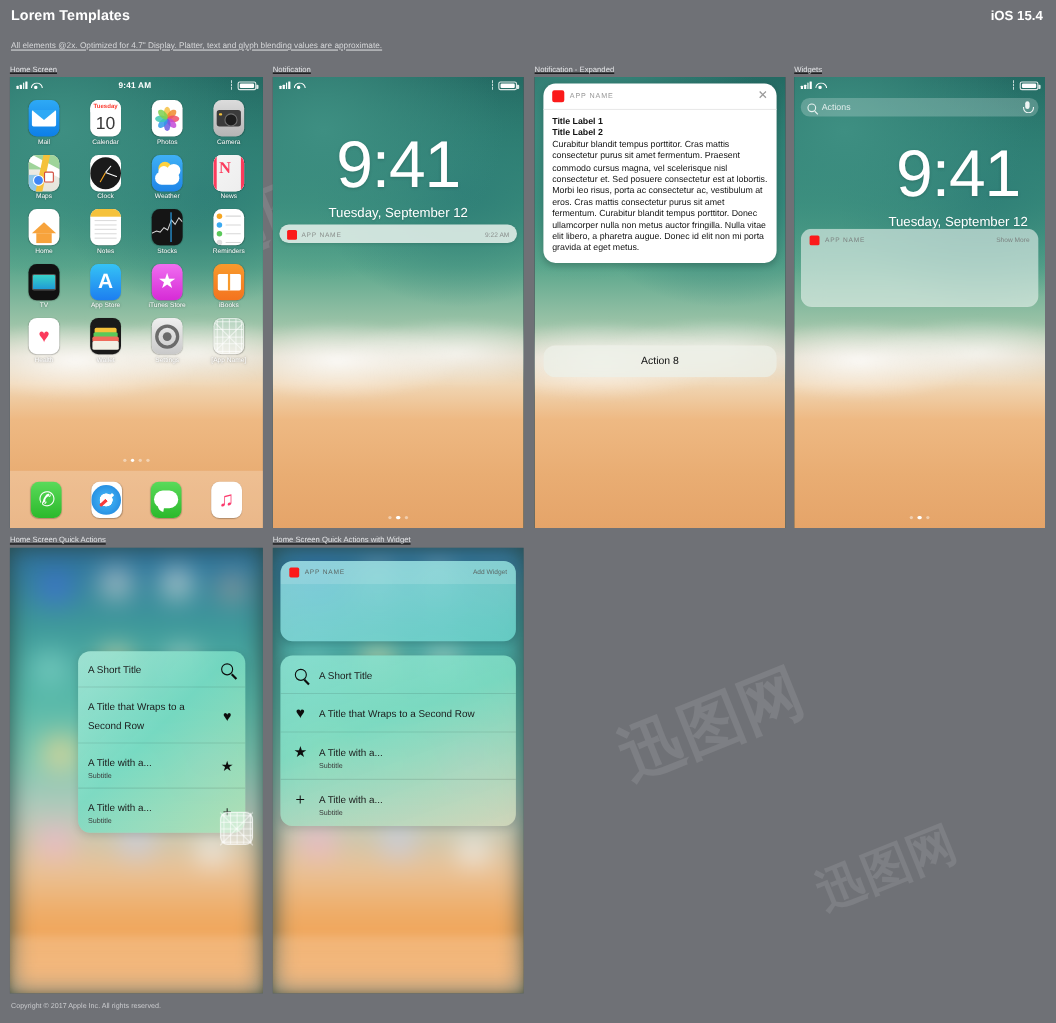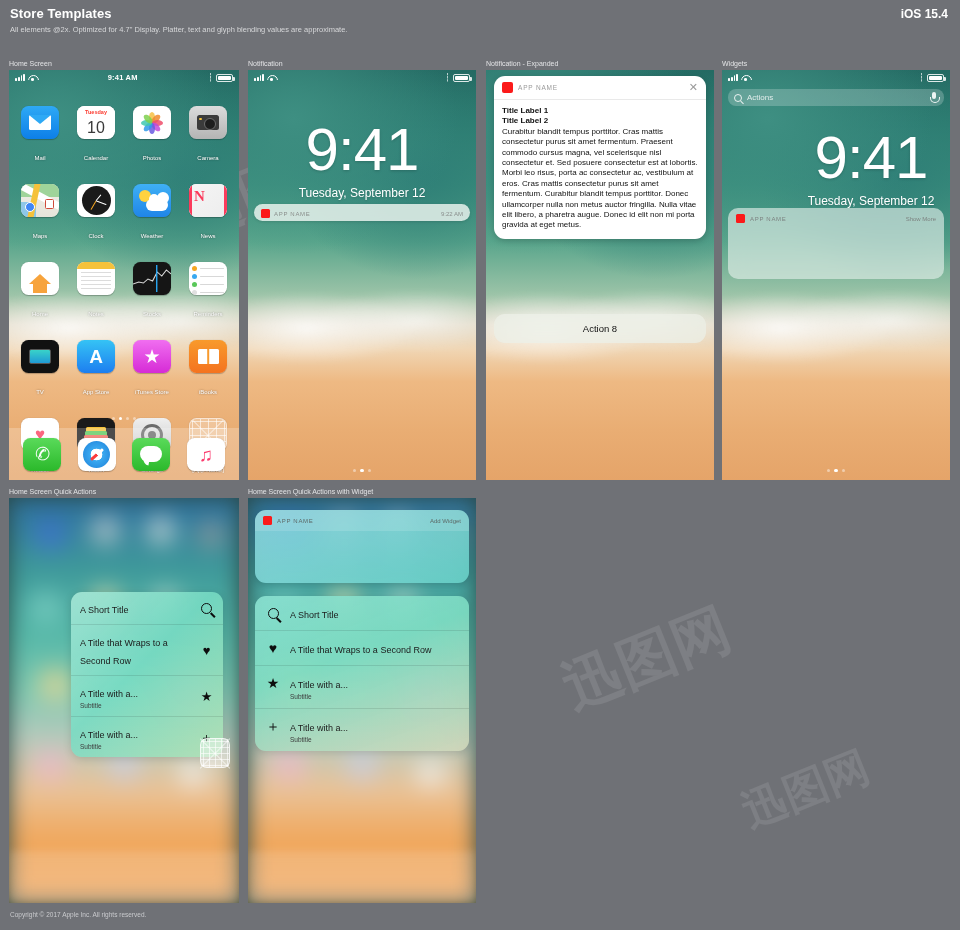--- a/index.html
+++ b/index.html
@@ -6,29 +6,29 @@
   body {
     width: 960px; height: 930px;
     background: #6f7176;
     font-family: "Liberation Sans", sans-serif;
     overflow: hidden;
     position: relative;
   }
   
   .hdr { position: absolute; left: 10px; top: 6px; }
   .hdr-title { font-size: 13px; font-weight: bold; color: #ffffff; letter-spacing: .1px; }
-  .hdr-sub { font-size: 7.5px; color: #d6d7d9; margin-top: 4px; }
+  .hdr-sub { font-size: 7.5px; color: #d6d7d9; margin-top: 16px; text-decoration: underline; }
   .hdr-ver { position: absolute; right: 12px; top: 7px; font-size: 12px; font-weight: bold; color: #ffffff; }
 
   
   .wm { position: absolute; color: rgba(255,255,255,.10); font-size: 58px; font-weight: bold;
         transform: rotate(-22deg); pointer-events: none; user-select: none; white-space: nowrap; }
 
   
-  .panel { position: absolute; }
+  .panel { position: absolute; text-decoration: underline; }
   .panel-label { font-size: 7px; color: #e2e3e5; margin-bottom: 3px; white-space: nowrap; }
   .phone { position: relative; overflow: hidden; background: #2a4a48; }
 
   
   .wall {
     position: absolute; inset: 0;
     background:
       radial-gradient(ellipse 120% 55% at 20% 12%, #3e8f82 0%, rgba(62,143,130,0) 60%),
       radial-gradient(ellipse 90% 40% at 75% 25%, #2f7f77 0%, rgba(47,127,119,0) 65%),
       linear-gradient(to bottom,
@@ -61,21 +61,21 @@
   .bt { font-size: 8px; line-height: 1; }
   .batt { width: 17px; height: 8px; border: 1px solid rgba(255,255,255,.85); border-radius: 2px; position: relative; }
   .batt::after { content:''; position:absolute; right:-2.6px; top:2px; width:1.6px; height:4px;
       background: rgba(255,255,255,.85); border-radius: 0 1px 1px 0; }
   .batt i { position:absolute; inset:1px; background:#fff; border-radius:1px; display:block; }
 
   
   .grid { position: absolute; top: 20px; left: 0; right: 0; padding: 0 6px; z-index: 4; }
   .grow { display: flex; justify-content: space-between; margin-bottom: 7px; }
   .app { width: 50px; text-align: center; }
-  .ic { width: 38px; height: 33px; border-radius: 7.5px; margin: 16px auto; position: relative;
+  .ic { width: 28px; height: 33px; border-radius: 7.5px; margin: 1px auto; position: relative;
         overflow: hidden; box-shadow: 0 .5px 1px rgba(0,0,0,.25); }
   .app-lbl { font-size: 6px; color: #fff; margin-top: 2.5px; text-shadow: 0 0 2px rgba(0,0,0,.5); white-space: nowrap; }
 
   
   .ic-mail { background: linear-gradient(#2ea9f5,#0d7fe8); display:flex;align-items:center;justify-content:center }
   .env { width: 22px; height: 15px; background: #fff; border-radius: 1.5px; position: relative; overflow: hidden; }
   .env::before { content:''; position:absolute; left:0;top:0;width:0;height:0;
      border-left: 11px solid transparent; border-right: 11px solid transparent; border-top: 9px solid #2ea9f5; }
   .ic-cal { background: #fff; }
   .cal-top { height: 11px; background: #fff; color:#fb3b30; font-size:5.5px; font-weight:bold;
@@ -284,21 +284,21 @@
   .footer{position:absolute;left:10px;bottom:12px;font-size:6.5px;color:#c9cacd}
 </style>
 </head>
 <body>
 
 <div class="wm" style="left:180px;top:150px">迅图网</div>
 <div class="wm" style="left:560px;top:620px">迅图网</div>
 <div class="wm" style="left:740px;top:760px;font-size:44px">迅图网</div>
 
 <div class="hdr">
-  <div class="hdr-title">Store Templates</div>
+  <div class="hdr-title">Lorem Templates</div>
   <div class="hdr-sub">All elements @2x. Optimized for 4.7" Display. Platter, text and glyph blending values are approximate.</div>
 </div>
 <div class="hdr-ver">iOS 15.4</div>
 
 <div class="panel" style="left:9px;top:60px;width:230px">
   <div class="panel-label">Home Screen</div>
   <div class="phone" style="width:230px;height:410px">
     <div class="wall"></div>
 
     <div class="statusbar">

